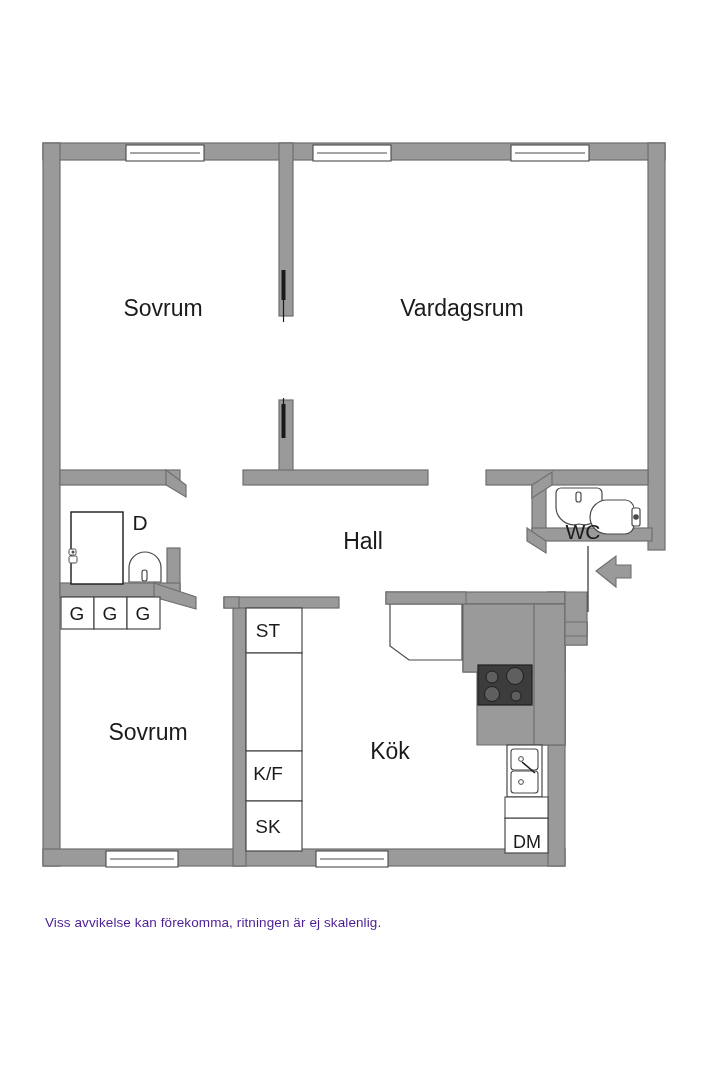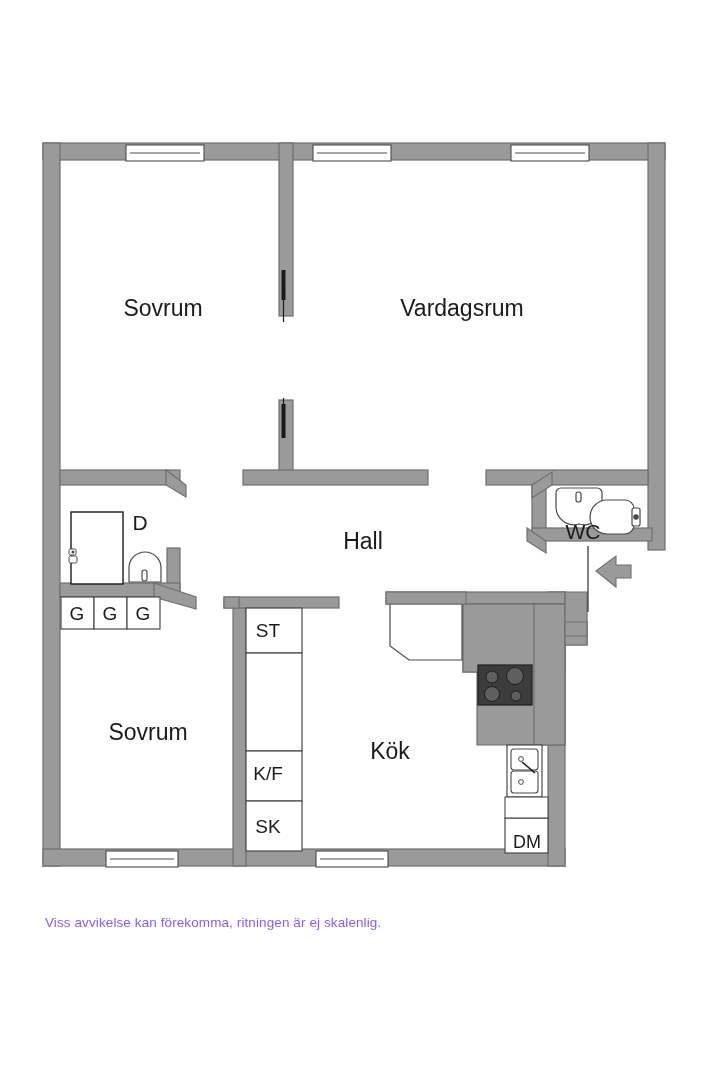--- a/index.html
+++ b/index.html
@@ -38,21 +38,21 @@
   .label-md { font-size: 21px; }
   .label-sm { font-size: 19px; }
   .label-xs { font-size: 18px; }
   .disclaimer {
     position: absolute;
     left: 34px;
     top: 914px;
     width: 600px;
     font-size: 13.5px;
     font-family: "Liberation Sans", sans-serif;
-    color: #8b5cf6;
+    color: #4c1d95;
     letter-spacing: 0.1px;
     line-height: 1.3;
   }
 </style>
 </head>
 <body>
 
 <div id="plan-stage">
   <svg id="floorplan-svg" viewBox="0 0 720 1080" xmlns="http://www.w3.org/2000/svg">
 

